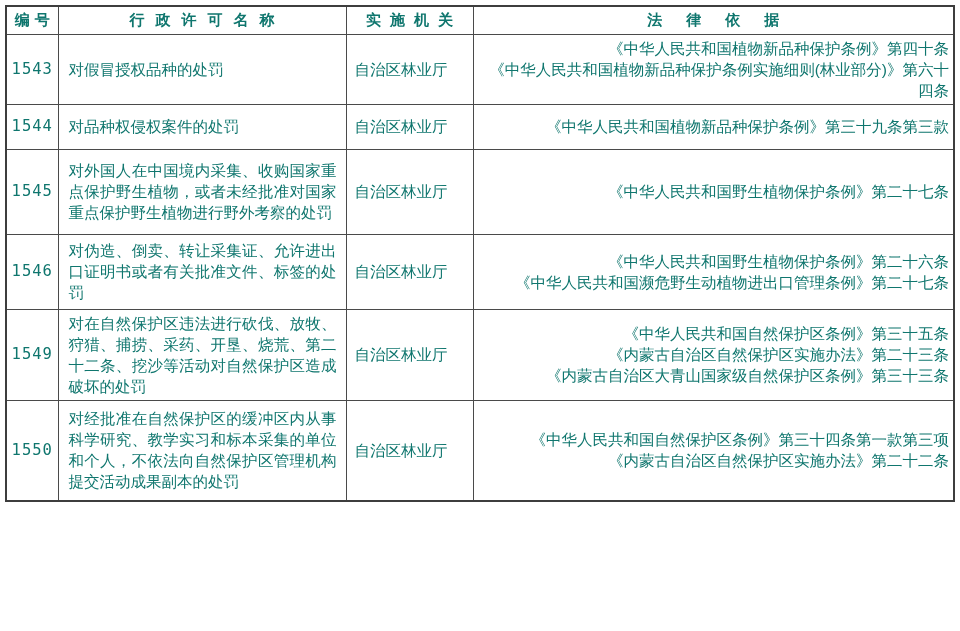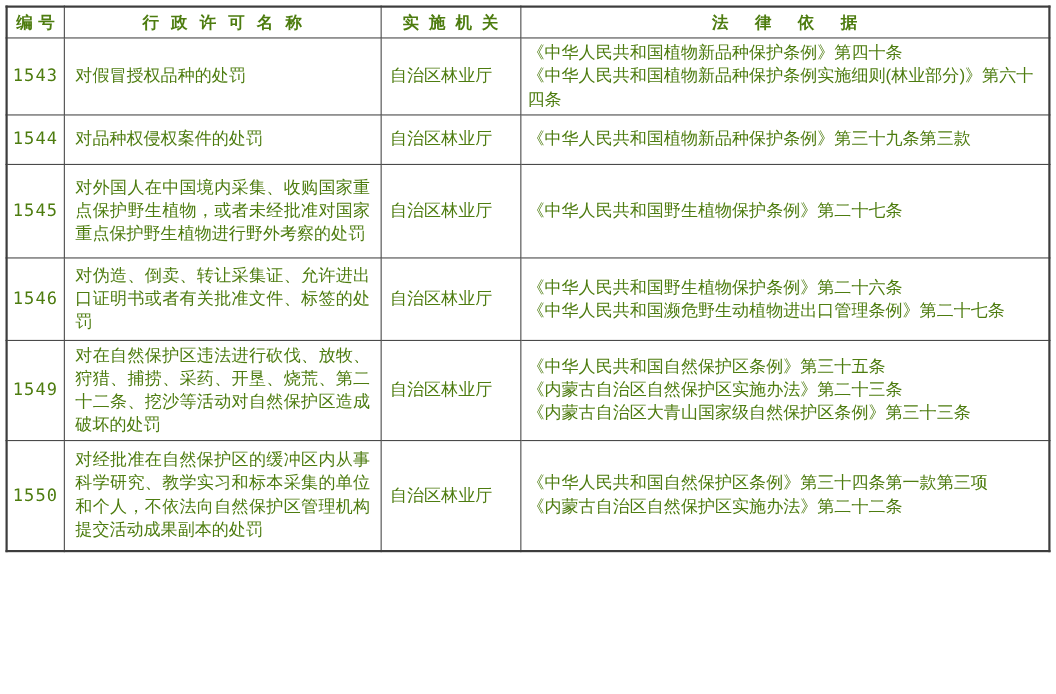--- a/index.html
+++ b/index.html
@@ -5,21 +5,21 @@
   html, body {
     margin: 0;
     padding: 0;
     background: #ffffff;
   }
   .page {
     position: relative;
     width: 960px;
     height: 631px;
     background: #ffffff;
-    color: #4d7c0f;
+    color: #0f766e;
     font-family: "Liberation Sans", sans-serif;
     overflow: hidden;
   }
   table.permits {
     position: absolute;
     left: 5px;
     top: 5px;
     width: 948px;
     border-collapse: collapse;
     table-layout: fixed;
@@ -56,20 +56,21 @@
   }
   td.cell-name {
     text-align: justify;
     padding: 3px 9px 3px 10px;
   }
   td.cell-agency {
     padding-left: 8px;
   }
   td.cell-legal {
     padding: 3px 4px 3px 6px;
+    text-align: right;
   }
   td.cell-legal .legal-line {
     display: block;
   }
 </style>
 </head>
 <body>
 
 <div class="page">
   <table class="permits">

